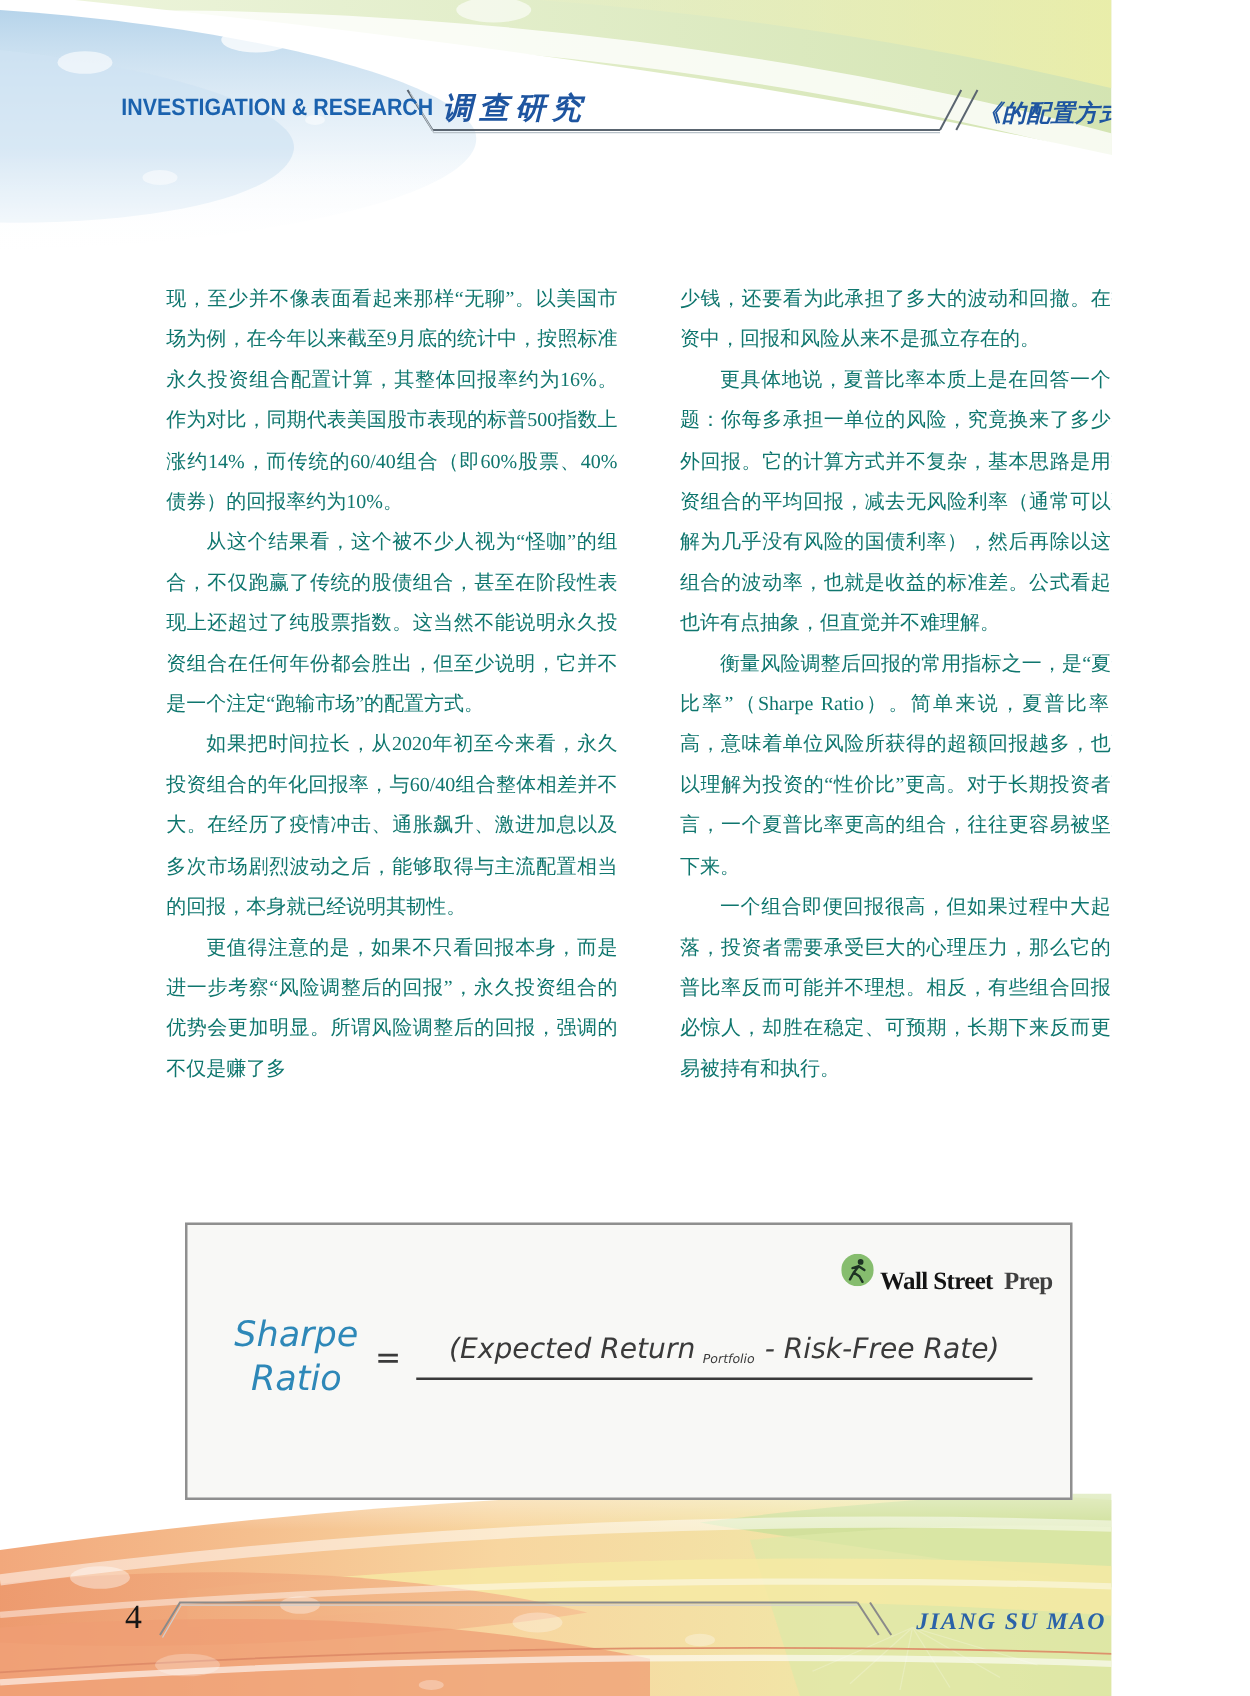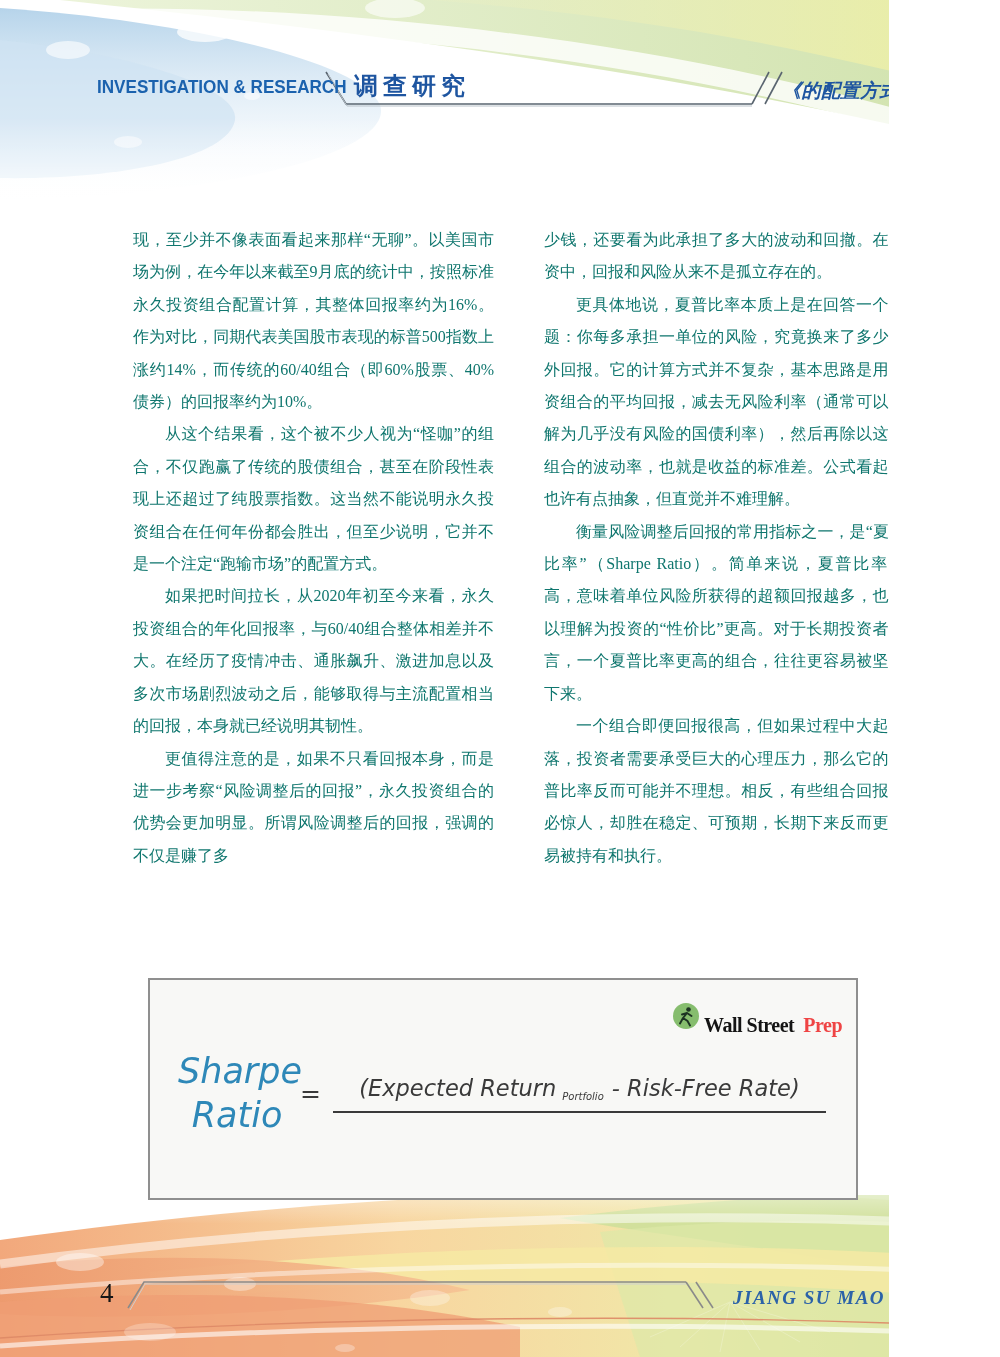--- a/index.html
+++ b/index.html
@@ -7,43 +7,43 @@
         font-family:"Liberation Serif","DejaVu Serif",serif;}
   .deco{position:absolute;left:0;pointer-events:none;}
   .deco-top{top:0;}
   .deco-bottom{bottom:0;}
 
   
   .header-en{position:absolute;left:97px;top:76px;z-index:3;
     font-family:"Liberation Sans","DejaVu Sans",sans-serif;font-weight:700;font-size:19px;
     color:#1b62ae;transform:scaleX(0.9);transform-origin:left center;white-space:nowrap;}
   .header-cn{position:absolute;left:354px;top:70px;z-index:3;font-size:24px;font-weight:700;
-    color:#1e55a0;letter-spacing:5px;white-space:nowrap;}
+    font-style:italic;color:#1e55a0;letter-spacing:5px;white-space:nowrap;}
   .header-journal{position:absolute;left:782px;top:78px;z-index:3;font-size:19px;font-weight:700;
     font-style:italic;color:#1e55a0;letter-spacing:0.5px;white-space:nowrap;}
   .header-rule{position:absolute;left:322px;top:70px;z-index:2;}
 
   
   .col{position:absolute;top:224px;width:361px;font-size:16px;line-height:32.4px;
     color:#0f766e;text-align:justify;z-index:2;}
   .col p{margin:0;}
   .col p.indent{text-indent:2em;}
   .col-left{left:133px;}
   .col-right{left:544px;}
 
   
   .formula-box{position:absolute;left:148px;top:978px;width:710px;height:222px;
     background:#f8f8f6;border:2px solid #8f8f8f;box-sizing:border-box;z-index:4;}
   .brand{position:absolute;top:14px;right:14px;display:flex;align-items:center;gap:5px;}
   .brand-text{font-family:"Liberation Serif","DejaVu Serif",serif;font-weight:700;font-size:20px;
     color:#141414;letter-spacing:-0.5px;white-space:nowrap;margin-top:20px;}
-  .brand-prep{color:#ef4444;margin-left:4px;}
+  .brand-prep{color:#404040;margin-left:4px;}
   .formula-row{position:absolute;left:28px;right:30px;top:70px;display:flex;align-items:center;
     font-family:"DejaVu Sans","Liberation Sans",sans-serif;font-style:italic;color:#3a3a3a;}
-  .lhs{width:118px;text-align:center;font-size:35px;line-height:1.25;color:#2e88b8;font-weight:500;}
+  .lhs{width:118px;text-align:center;font-size:28px;line-height:1.25;color:#2e88b8;font-weight:500;}
   .eq{font-size:25px;margin:0 12px 0 4px;font-weight:500;}
   .frac{flex:1;text-align:center;}
   .num{font-size:22.5px;padding-bottom:9px;white-space:nowrap;font-weight:500;}
   .rule{border-top:2.5px solid #3a3a3a;}
   .den{font-size:22.5px;padding-top:9px;font-weight:500;}
   sub.pf{font-size:10px;vertical-align:-4px;margin:0 8px 0 6px;}
 
   
   .pagenum{position:absolute;left:100px;top:1278px;font-size:27px;color:#161616;z-index:5;}
   .footer-journal{position:absolute;left:733px;top:1287px;font-size:19px;font-style:italic;

